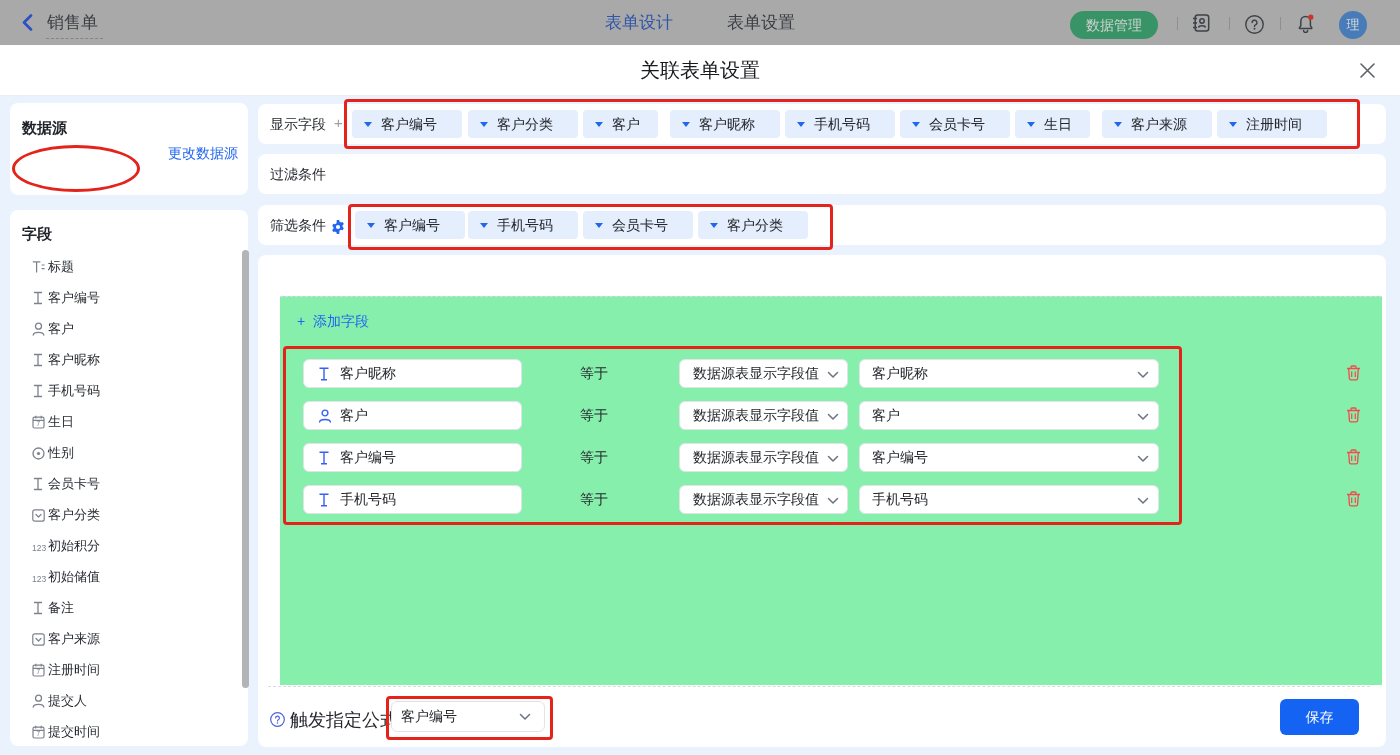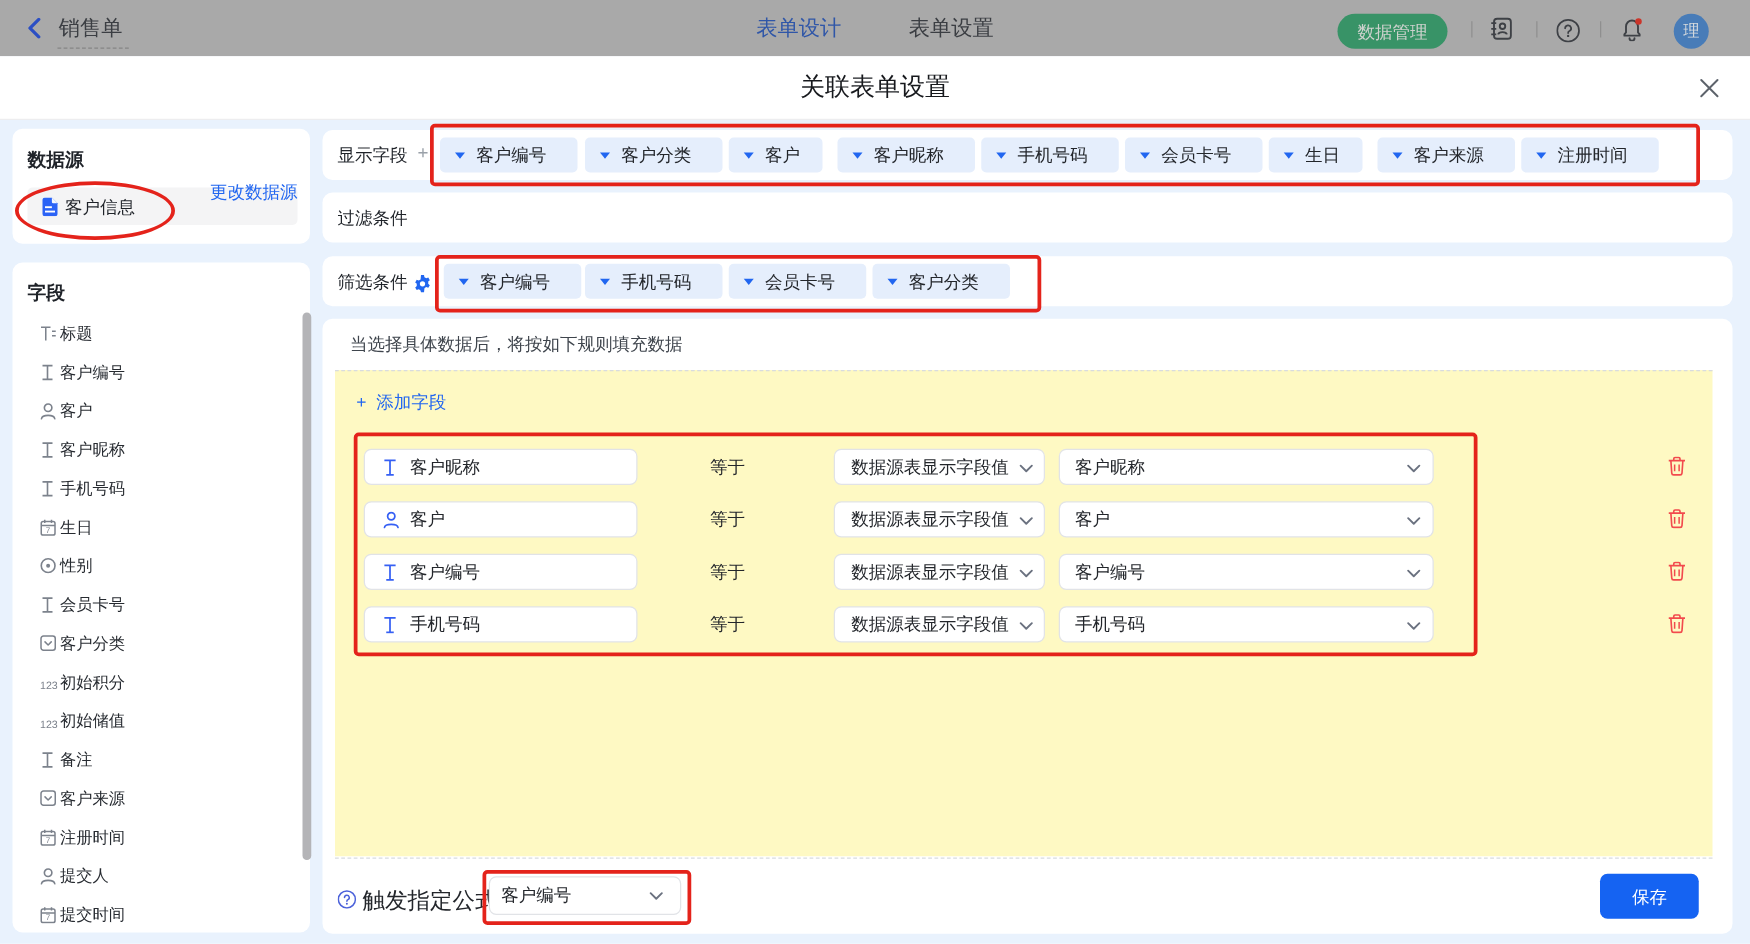--- a/index.html
+++ b/index.html
@@ -39,21 +39,21 @@
   
   .band { position:absolute; left:258px; width:1128px; height:40px; background:#fff; border-radius:8px; }
   .blabel { position:absolute; left:12px; top:0; height:40px; line-height:40px; font-size:14px; color:#1f2329; }
   .tag { position:absolute; top:6px; height:28px; background:#e5eefc; border-radius:4px; }
   .tag .tri { position:absolute; left:12px; top:12px; width:0; height:0; border-left:4.5px solid transparent; border-right:4.5px solid transparent; border-top:5.5px solid #2166f0; }
   .tag .tt { position:absolute; left:29px; top:0; line-height:28px; font-size:14px; color:#23262b; white-space:nowrap; }
 
   
   #panel { left:258px; top:255px; width:1128px; height:492px; }
   #paneltext { position:absolute; left:22px; top:0; height:40px; line-height:40px; font-size:14px; color:#3f454d; }
-  #greybox { position:absolute; left:10px; top:41px; width:1102px; height:389px; background:#fef9c3; border-top:1px dashed #d8dbdf; }
+  #greybox { position:absolute; left:22px; top:41px; width:1102px; height:389px; background:#86efac; border-top:1px dashed #d8dbdf; }
   #addfield { position:absolute; left:17px; top:16px; font-size:14px; color:#2166f0; }
   .rrow { position:absolute; left:0; width:1108px; height:29px; }
   .ibox { position:absolute; background:#fff; border:1px solid #e1e3e7; border-radius:6px; height:29px; top:0; }
   .ibox .btxt { position:absolute; top:0; line-height:27px; font-size:14px; color:#23262b; white-space:nowrap; }
   .eq { position:absolute; left:300px; top:0; line-height:29px; font-size:14px; color:#23262b; }
   #botbar-dash { position:absolute; left:10px; top:431px; width:1102px; border-top:1px dashed #d8dbdf; }
   #savebtn { position:absolute; left:1022px; top:444px; width:79px; height:36px; background:#1563f2; border-radius:6px; color:#fff; font-size:14px; text-align:center; line-height:36px; }
   #trigger-label { position:absolute; left:32px; top:455px; font-size:18px; color:#23262b; line-height:20px; }
   #trigger-box { position:absolute; left:133px; top:446px; width:154px; height:31px; background:#fff; border:1px solid #e1e3e7; border-radius:6px; }
   #trigger-box span { position:absolute; left:9px; line-height:29px; font-size:14px; color:#23262b; }
@@ -104,29 +104,20 @@
 </div>
 
 <div id="dlghead"></div>
 <div id="dlgtitle">关联表单设置</div>
 <svg class="abs" style="left:1359px;top:62px" width="17" height="17" viewBox="0 0 17 17">
     <path d="M2 2 L15 15 M15 2 L2 15" stroke="#5d636b" stroke-width="1.6" stroke-linecap="round"></path>
   </svg>
 
 <div class="card" id="card1">
   <div class="card-h" style="top:16px">数据源</div>
-  <div id="ds-item">
-    <svg class="abs" style="left:11px;top:8px" width="14" height="15" viewBox="0 0 14 15">
-      <path d="M1 2 a2 2 0 0 1 2-2 h5.5 L13 4.5 V13 a2 2 0 0 1 -2 2 H3 a2 2 0 0 1 -2-2 z" fill="#2b63f6"></path>
-      <path d="M8.5 0 L13 4.5 H9.5 a1 1 0 0 1 -1-1 z" fill="#fff" opacity="0.95"></path>
-      <rect x="3" y="7" width="5.5" height="1.5" fill="#fff"></rect>
-      <rect x="3" y="10.5" width="8" height="1.5" fill="#fff"></rect>
-    </svg>
-    <span>客户信息</span>
-  </div>
   <div id="lnk-change">更改数据源</div>
 </div>
 
 <div class="card" id="card2">
   <div class="card-h" style="top:15px">字段</div>
   <div id="fieldlist">
       <div class="frow" style="top:47px">
         <span class="fi"><svg width="13" height="14" viewBox="0 0 13 14" fill="none" stroke="#7c828c" stroke-width="1.25">
             <path d="M0.8 1.8 h7.6 M4.6 1.8 v10.6"></path>
             <path d="M9.6 5 h3 M9.6 8.6 h3" stroke-width="1.1"></path>
@@ -299,21 +290,20 @@
       <span class="tri"></span>
       <span class="tt">会员卡号</span>
     </div>
     <div class="tag" style="left:440px;width:110px">
       <span class="tri"></span>
       <span class="tt">客户分类</span>
     </div>
   </div>
 
 <div class="card" id="panel">
-  <div id="paneltext">当选择具体数据后，将按如下规则填充数据</div>
   <div id="greybox">
     <div id="addfield">+&nbsp; 添加字段</div>
     <div id="rules">
         <div class="rrow" style="top:62px">
     <div class="ibox" style="left:23px;width:219px">
             <span class="abs" style="left:14px;top:7px"><svg width="12" height="14" viewBox="0 0 12 14" fill="none" stroke="#3660f4" stroke-width="1.4">
                 <path d="M1.5 1.2 h9 M3 12.8 h6 M6 1.2 v11.6"></path>
               </svg></span>
             <span class="btxt" style="left:36px">客户昵称</span>
           </div>

